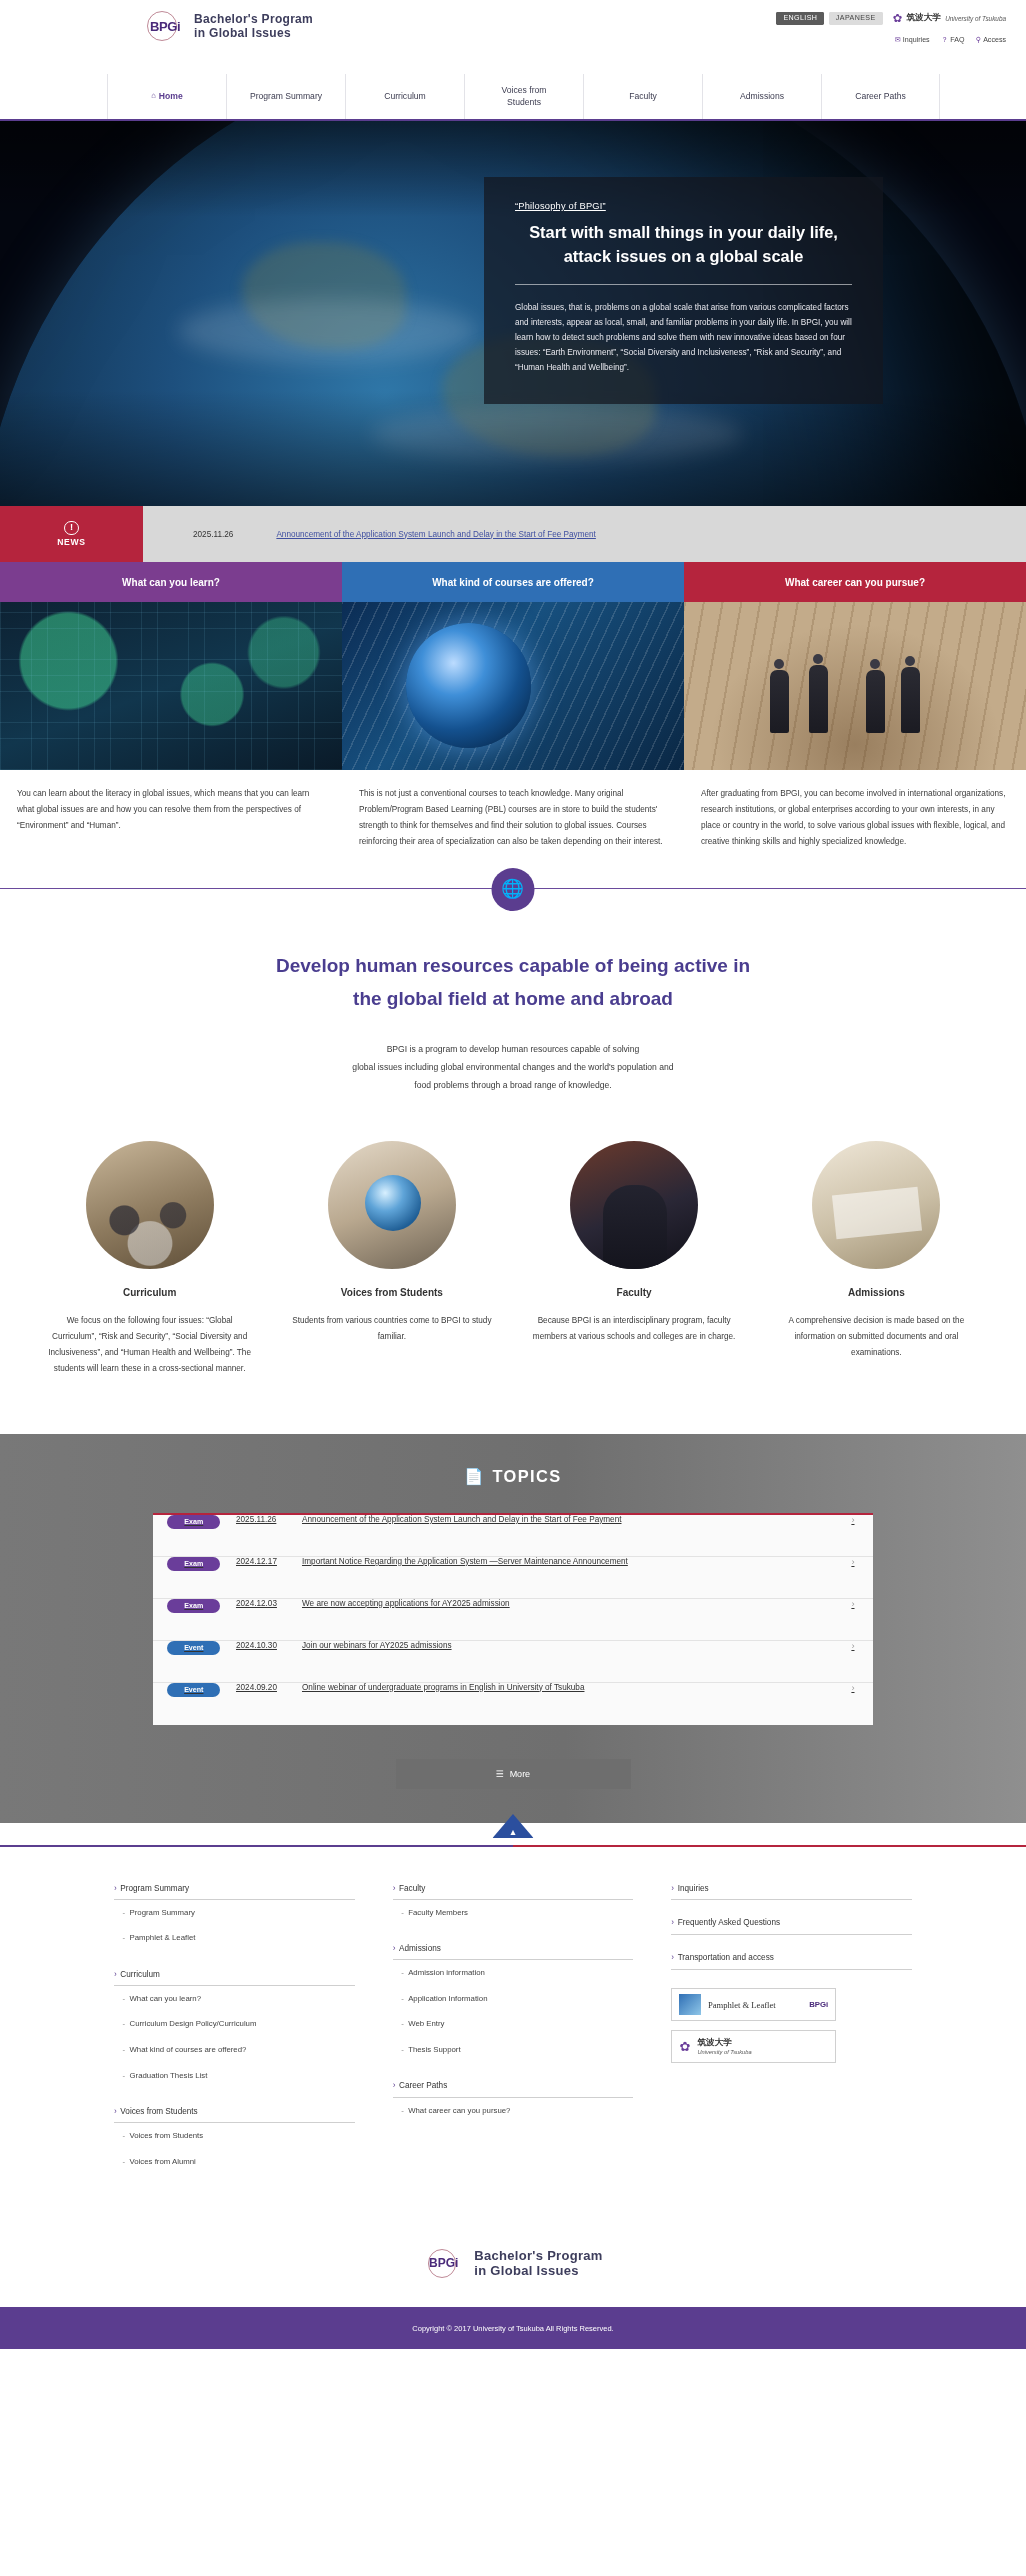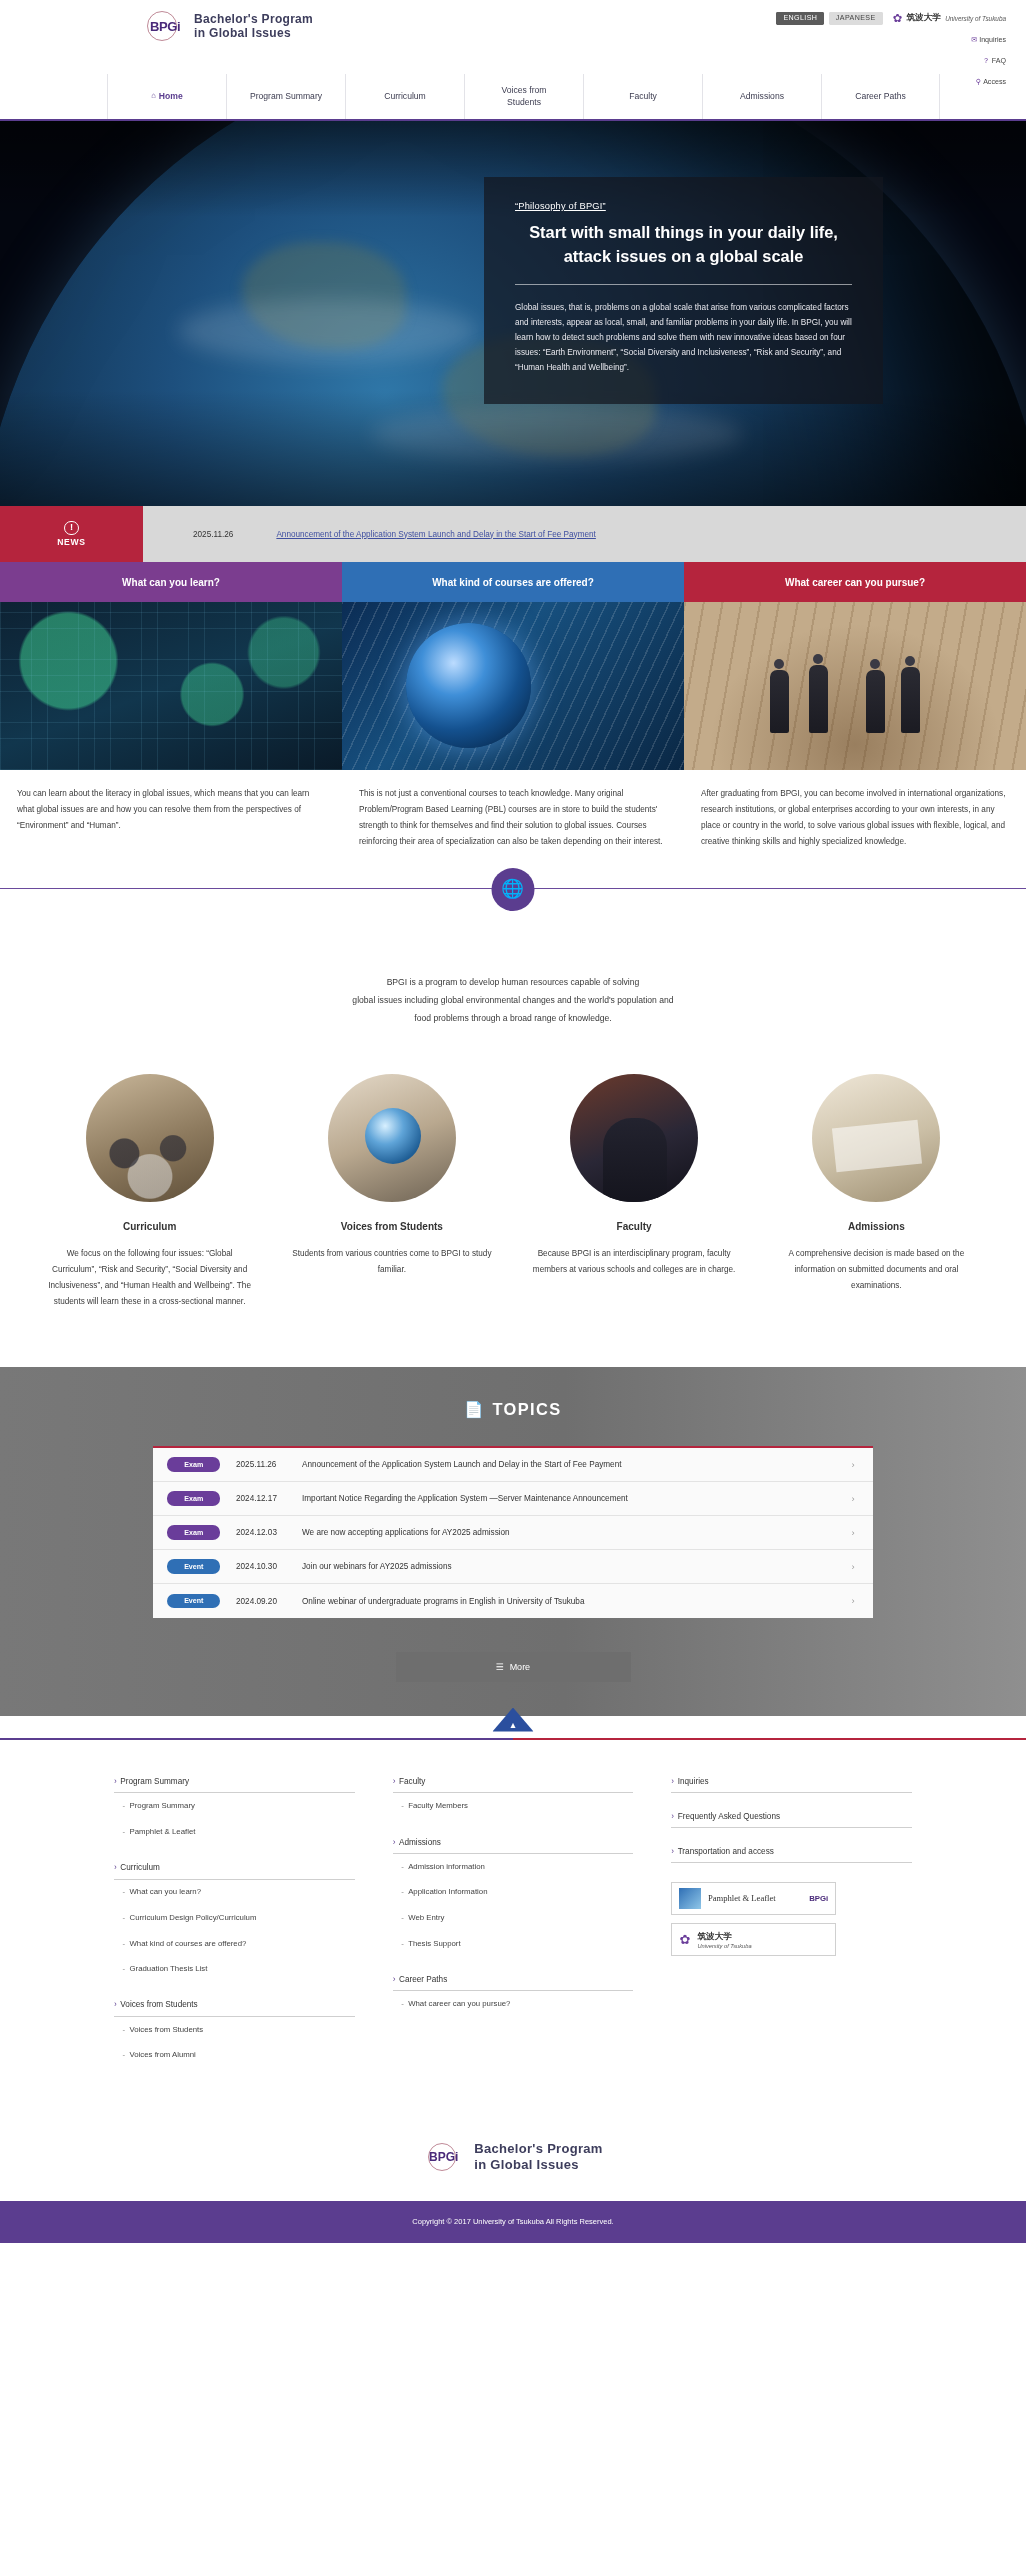--- a/index.html
+++ b/index.html
@@ -66,21 +66,21 @@
     color: #ffffff; background: #777777;
   }
   .lang-btn.active { background: #5b5b5b; }
   .lang-btn.jp { background: #dcdcdc; color: #444; }
   .univ-mark { display: flex; align-items: center; gap: 4.3px; margin-left: 5.7px; }
   .univ-mark .sym { color: #6a3d9a; font-size: 11.4px; }
   .univ-mark .jp-name { font-size: 8.6px; color: #333; font-weight: bold; }
   .univ-mark .en-name { font-size: 6.4px; color: #555; font-style: italic; }
   .util-row {
     display: flex; justify-content: flex-end; gap: 11.4px;
-    margin-top: 10px; font-size: 7.1px; color: #444; flex-direction: column;
+    margin-top: 10px; font-size: 7.1px; color: #444;
   }
   .util-row span.ic { color: #6a3d9a; margin-right: 2.1px; }
 
   
   .nav {
     position: relative;
     height: 47px;
     display: flex;
     background: #ffffff;
     border-bottom: 2.9px solid #5b3d8f;
@@ -359,25 +359,26 @@
     margin-bottom: 27px;
   }
   .topics h2 .doc-ic { margin-right: 7.1px; font-size: 15.7px; }
   .topics-card {
     width: 720px;
     margin: 0 auto;
     background: #fafafa;
     border-top: 2.1px solid #b5243d;
   }
   .topic-row {
-    display: flex; align-items: center;
-    height: 34px;
+    display: flex; align-items: flex-start;
+    height: 42px;
     padding: 0 18.5px 0 14.3px;
     border-bottom: 0.7px solid #e3e3e3;
     font-size: 8.2px;
+    text-decoration: underline;
   }
   .topic-row:last-child { border-bottom: none; }
   .badge {
     width: 53px; height: 14.3px; border-radius: 7.1px;
     display: flex; align-items: center; justify-content: center;
     color: #fff; font-size: 7.1px; font-weight: bold;
     margin-right: 15.7px;
   }
   .badge.exam { background: #6a3d9a; }
   .badge.event { background: #2f6fb5; }
@@ -605,20 +606,22 @@
     </div>
     <div class="panel-text">After graduating from BPGI, you can become involved in international organizations, research institutions, or global enterprises according to your own interests, in any place or country in the world, to solve various global issues with flexible, logical, and creative thinking skills and highly specialized knowledge.</div>
   </div>
 </div>
 
 <div class="divider-wrap">
   <div class="globe-badge">🌐</div>
 </div>
 
 <div class="intro">
+  <h2 style="white-space:pre-line">Develop human resources capable of being active in
+the global field at home and abroad</h2>
   <p style="white-space:pre-line">BPGI is a program to develop human resources capable of solving
 global issues including global environmental changes and the world's population and
 food problems through a broad range of knowledge.</p>
 </div>
 
 <div class="features">
   <div class="feature">
     <div class="circ c1"></div>
     <h3>Curriculum</h3>
     <p>We focus on the following four issues: “Global Curriculum”, “Risk and Security”, “Social Diversity and Inclusiveness”, and “Human Health and Wellbeing”. The students will learn these in a cross-sectional manner.</p>

